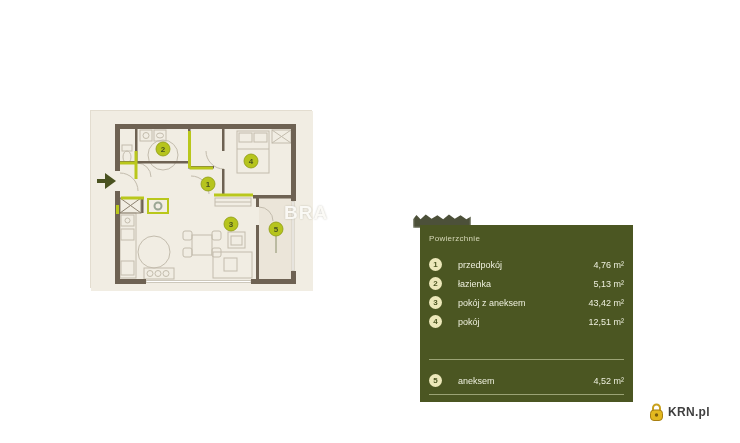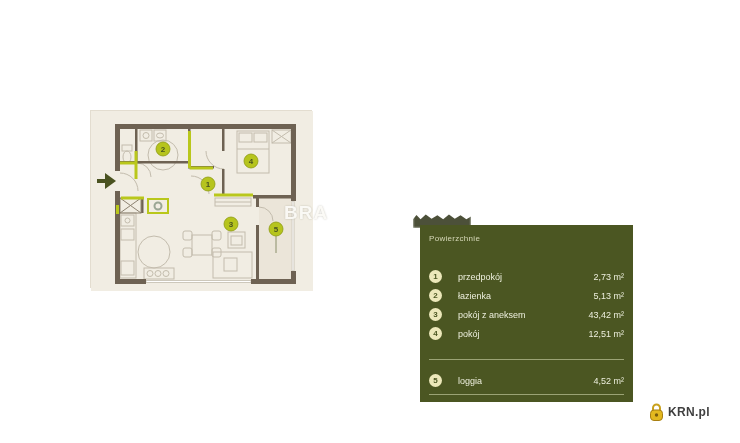--- a/index.html
+++ b/index.html
@@ -27,21 +27,21 @@
     filter:blur(1.2px);
     clip-path:polygon(0% 45%,6% 18%,13% 45%,22% 15%,32% 42%,42% 20%,52% 46%,62% 16%,72% 42%,82% 20%,92% 46%,100% 28%,100% 100%,0% 100%);
   }
 
   
   .legend{
     position:absolute;left:420px;top:225px;width:213px;height:177px;
     background:#4b5622;color:#edefdd;box-sizing:border-box;
     padding:9px 9px 0 9px;
   }
-  .legend-title{font-size:8px;color:#d6d8b8;margin-bottom:24px;letter-spacing:.3px;}
+  .legend-title{font-size:8px;color:#d6d8b8;margin-bottom:12px;letter-spacing:.3px;}
   .lrow{display:flex;align-items:center;height:19px;}
   .lbadge{
     width:13px;height:13px;border-radius:50%;background:#ece8ba;color:#4b5622;
     font-size:8px;font-weight:bold;display:flex;align-items:center;justify-content:center;
     flex:0 0 13px;
   }
   .llabel{font-size:9px;margin-left:16px;text-align:center;}
   .lvalue{font-size:9px;margin-left:auto;}
   .legend-divider{position:absolute;left:9px;right:9px;top:134px;height:1px;background:rgba(223,228,186,.55);}
   .legend-footer{position:absolute;left:9px;right:9px;top:146px;}
@@ -187,21 +187,21 @@
 
   <div class="watermark">BRA</div>
   <div class="wm-smudge"></div>
 
   <div class="legend">
     <div class="legend-title">Powierzchnie</div>
 
     <div class="lrow">
       <span class="lbadge">1</span>
       <span class="llabel">przedpokój</span>
-      <span class="lvalue">2,73 m²</span>
+      <span class="lvalue">4,76 m²</span>
     </div>
     <div class="lrow">
       <span class="lbadge">2</span>
       <span class="llabel">łazienka</span>
       <span class="lvalue">5,13 m²</span>
     </div>
     <div class="lrow">
       <span class="lbadge">3</span>
       <span class="llabel">pokój z aneksem</span>
       <span class="lvalue">43,42 m²</span>
@@ -209,21 +209,21 @@
     <div class="lrow">
       <span class="lbadge">4</span>
       <span class="llabel">pokój</span>
       <span class="lvalue">12,51 m²</span>
     </div>
 
     <div class="legend-divider"></div>
 
     <div class="lrow legend-footer">
       <span class="lbadge">5</span>
-      <span class="llabel">loggia</span>
+      <span class="llabel">aneksem</span>
       <span class="lvalue">4,52 m²</span>
     </div>
 
     <div class="legend-bottomline"></div>
   </div>
 
   <div class="krn-logo">
     <svg width="17" height="20" viewBox="0 0 17 20">
       <path d="M5,9 V6 a3.5,3.5 0 0 1 7,0 V8" fill="none" stroke="#c9a11d" stroke-width="2"></path>
       <rect x="2.5" y="8" width="12" height="10.5" rx="3.5" fill="#e3b81f" stroke="#a87f12" stroke-width="1"></rect>

